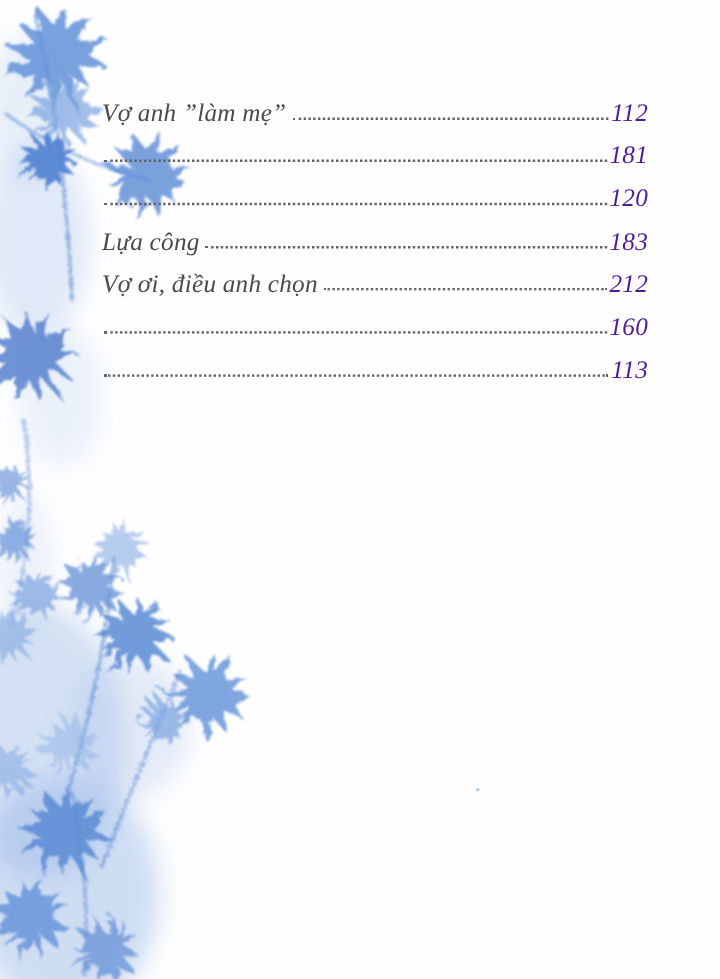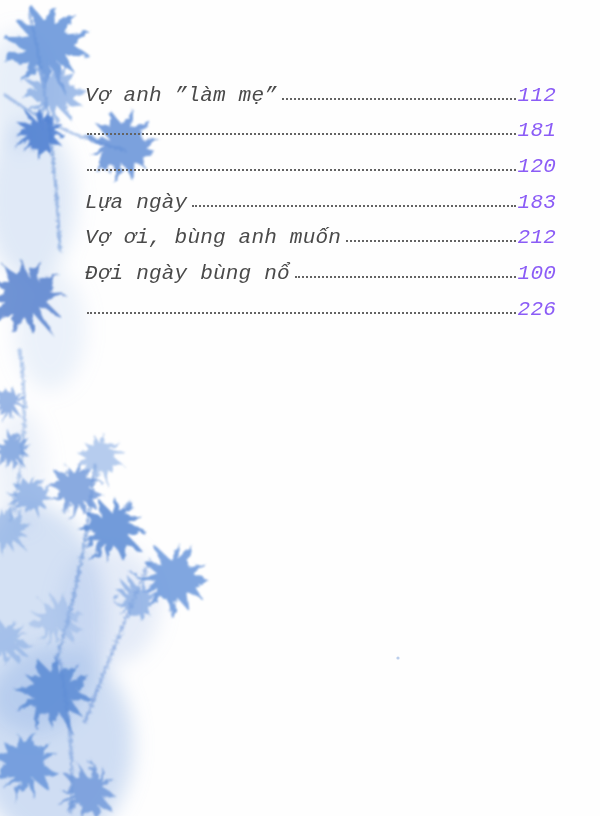--- a/index.html
+++ b/index.html
@@ -21,23 +21,22 @@
     position: absolute;
     left: 0;
     top: 0;
     width: 600px;
     height: 816px;
     pointer-events: none;
   }
   .toc {
     position: absolute;
     left: 85px;
-    right: 44px;
+    right: 60px;
     top: 71px;
-    font-family: Liberation Mono, monospace;
   }
   .toc-row {
     display: flex;
     align-items: flex-end;
     height: 35.7px;
     font-style: italic;
     font-size: 21px;
     color: #4a4a4a;
     letter-spacing: 0.2px;
   }
@@ -46,21 +45,21 @@
     padding-right: 3px;
   }
   .toc-leader {
     flex: 1;
     border-bottom: 2px dotted #636363;
     margin: 0 2px 7px 2px;
     min-width: 20px;
   }
   .toc-page {
     white-space: nowrap;
-    color: #8b5cf6;
+    color: #4c1d95;
   }
 </style>
 </head>
 <body>
 
 <div class="page">
 
   <svg class="decor" viewBox="0 0 600 816" xmlns="http://www.w3.org/2000/svg" aria-hidden="true">
     <defs>
       <path id="leaf" d="M50 0 L44 20 L28 8 L35 27 L10 22 L27 40 L2 46 L26 52 L12 72 L35 62 L32 86 L46 66 L50 100 L56 66 L70 86 L66 62 L90 72 L76 52 L98 46 L73 40 L90 22 L66 27 L72 8 L57 20 Z"></path>
@@ -136,35 +135,34 @@
     <span class="toc-leader"></span>
     <span class="toc-page">181</span>
   </div>
 
   <div class="toc-row">
     <span class="toc-leader"></span>
     <span class="toc-page">120</span>
   </div>
 
   <div class="toc-row">
-    <span class="toc-title">Lựa ngày</span>
+    <span class="toc-title">Lựa công</span>
     <span class="toc-leader"></span>
     <span class="toc-page">183</span>
   </div>
 
   <div class="toc-row">
-    <span class="toc-title">Vợ ơi, bùng anh muốn</span>
+    <span class="toc-title">Vợ ơi, điều anh chọn</span>
     <span class="toc-leader"></span>
     <span class="toc-page">212</span>
   </div>
 
   <div class="toc-row">
-    <span class="toc-title">Đợi ngày bùng nổ</span>
     <span class="toc-leader"></span>
-    <span class="toc-page">100</span>
+    <span class="toc-page">160</span>
   </div>
 
   <div class="toc-row">
     <span class="toc-leader"></span>
-    <span class="toc-page">226</span>
+    <span class="toc-page">113</span>
   </div>
 </div>
 </div>
 
 </body></html>

